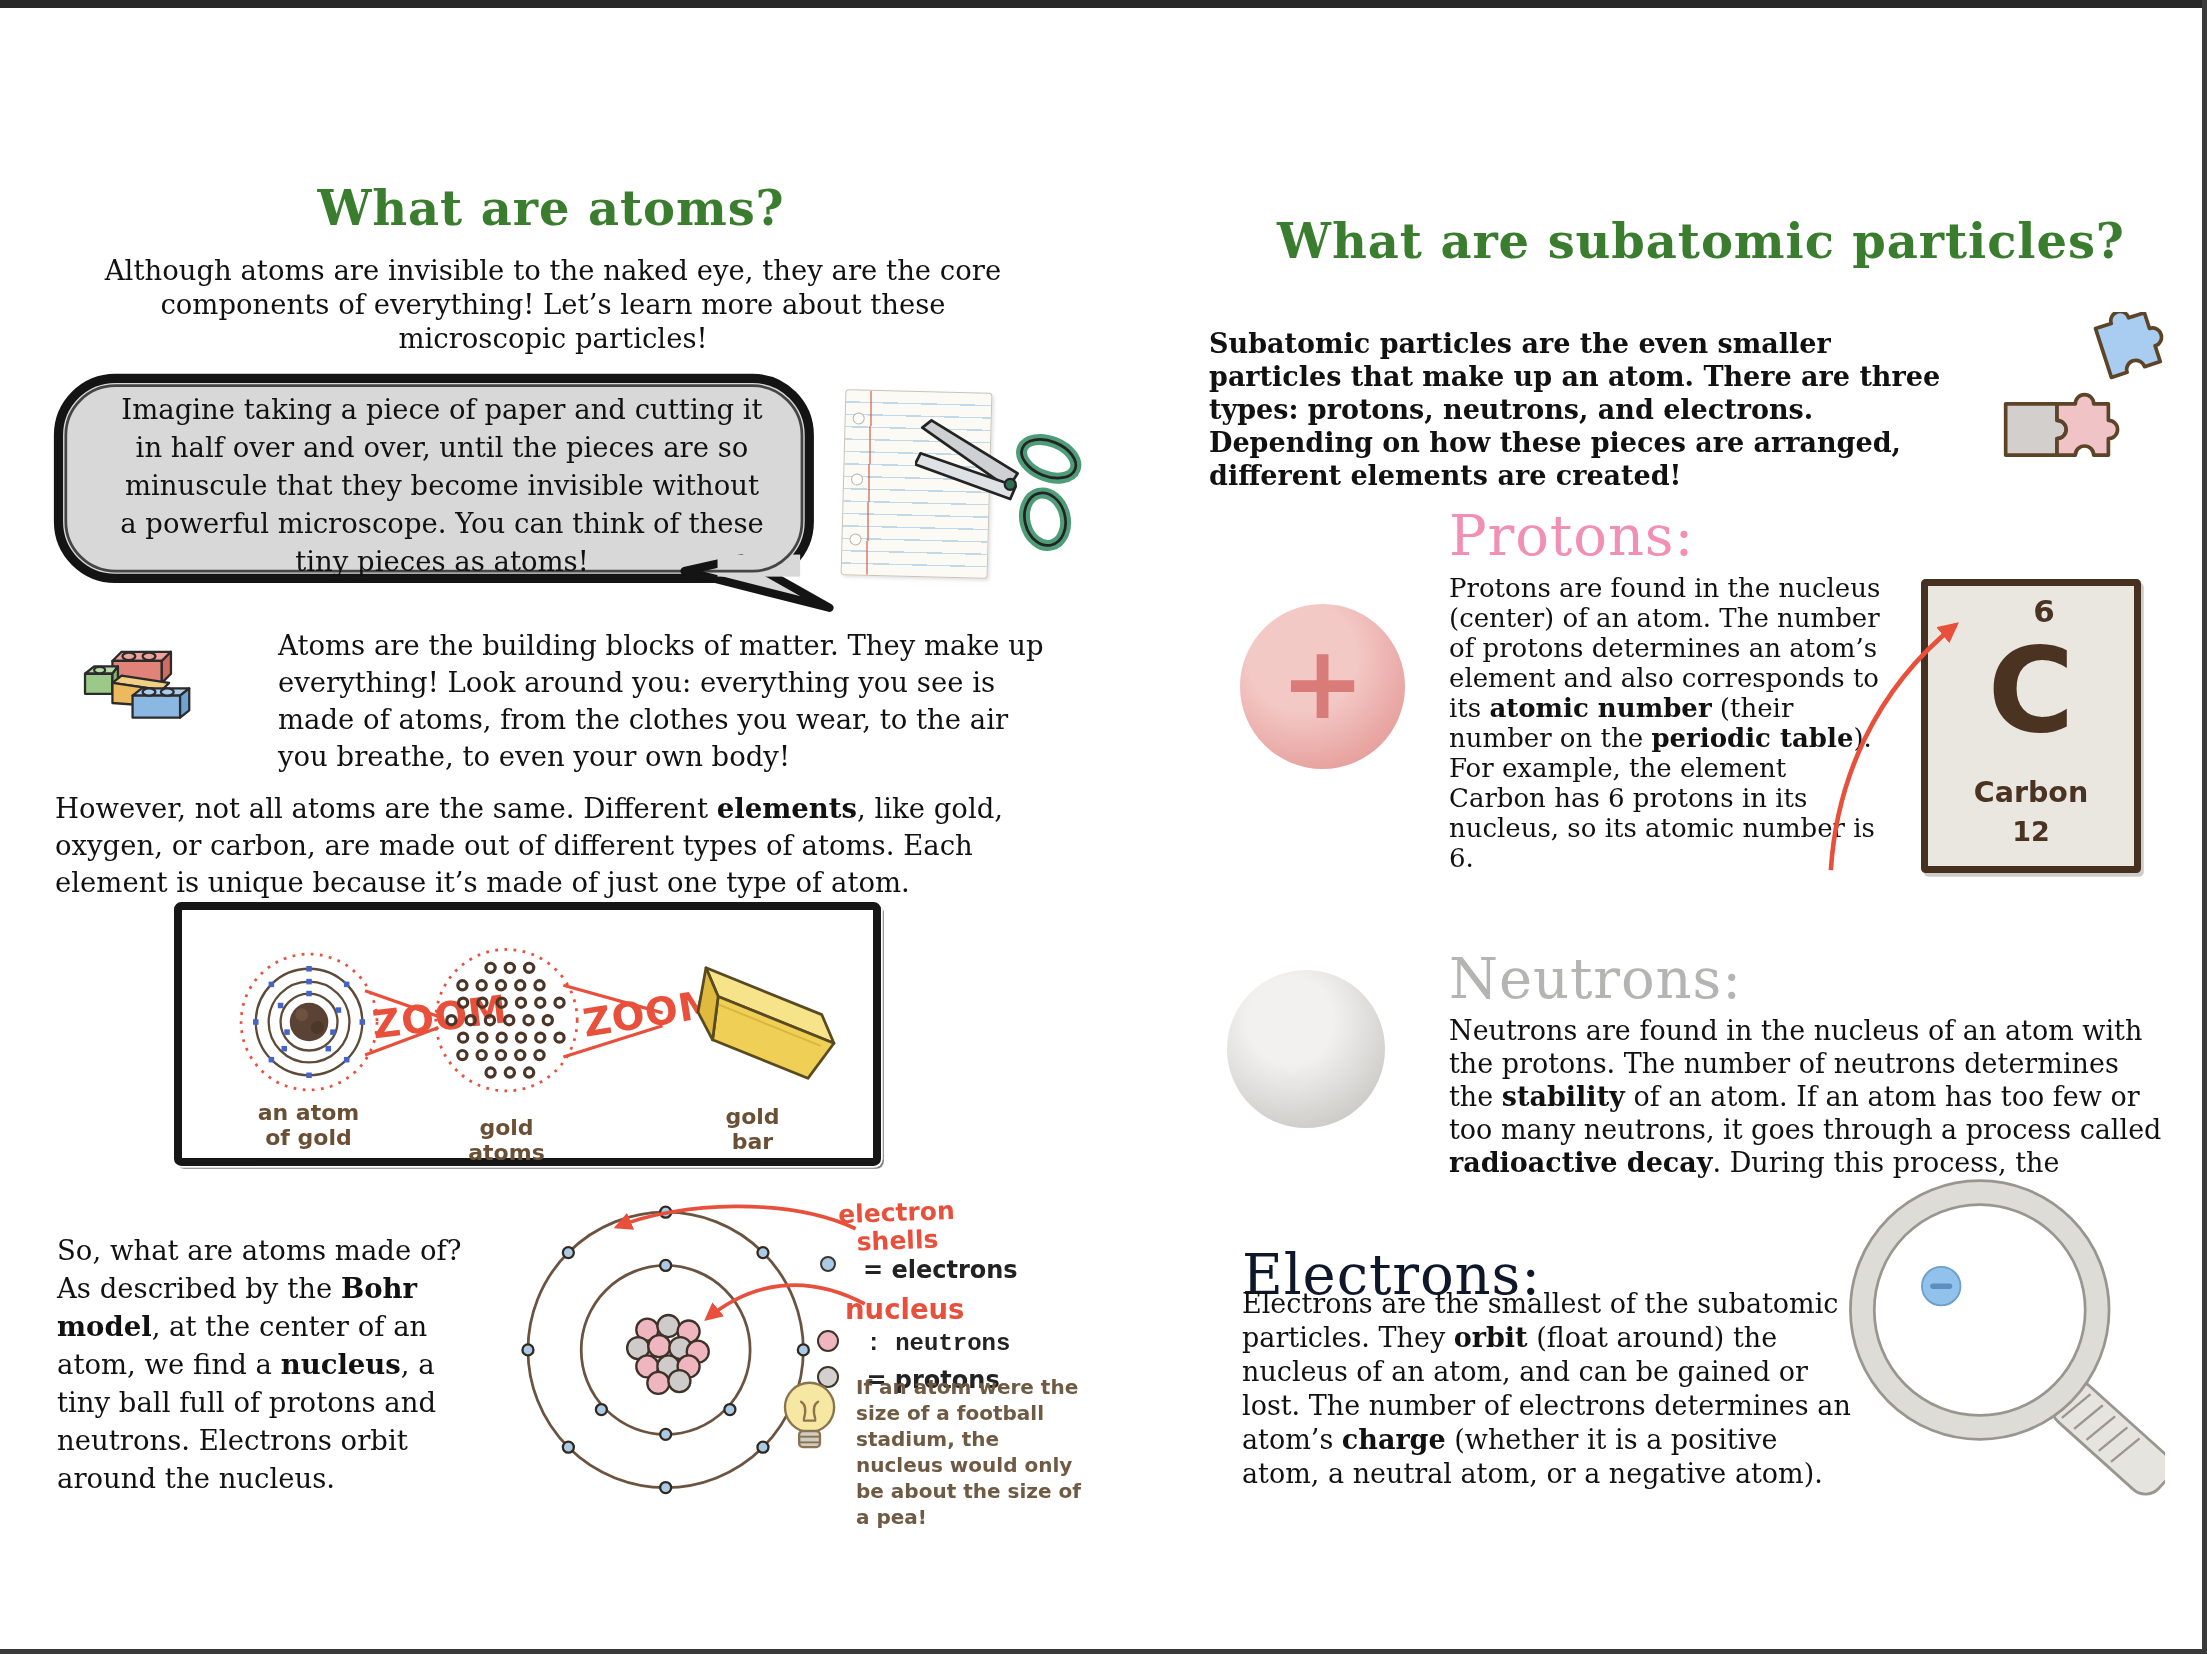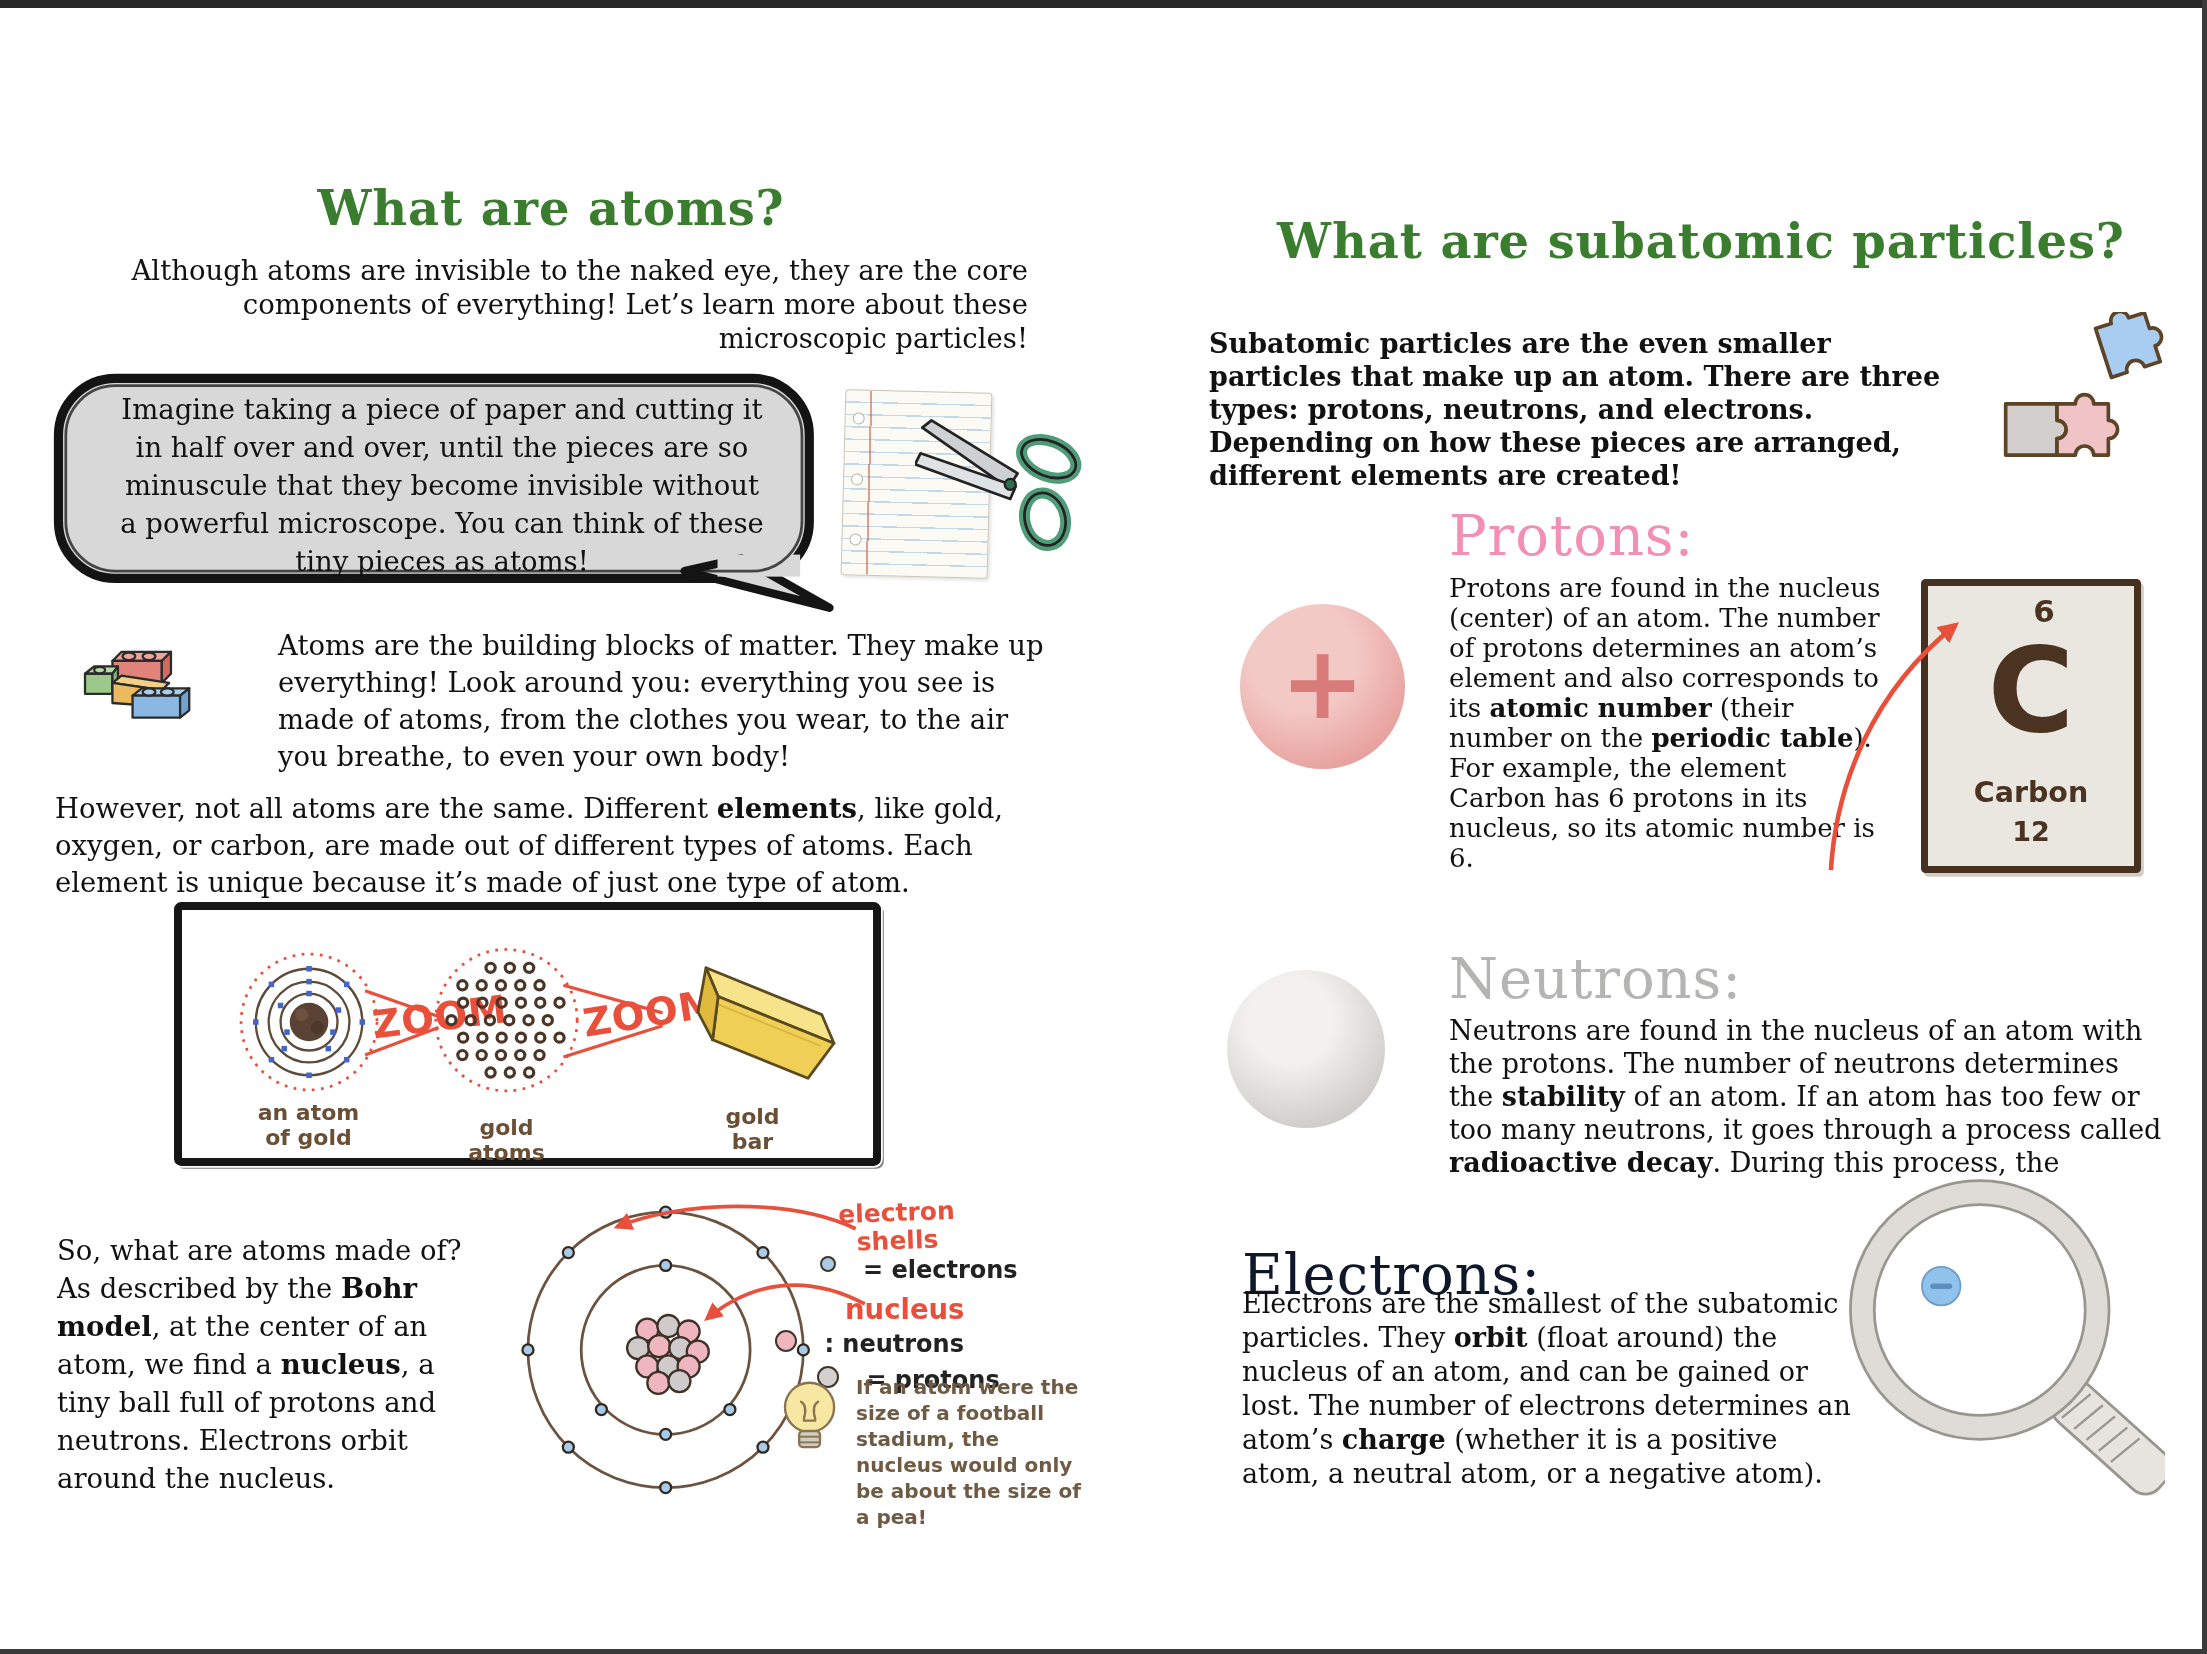--- a/index.html
+++ b/index.html
@@ -10,21 +10,21 @@
   .abs{position:absolute;}
   .edge-top{left:0;top:0;width:2208px;height:8.3px;background:#282828;}
   .edge-bottom{left:0;top:1649px;width:2208px;height:5.5px;background:#3a3a3a;}
   .edge-right{left:2202px;top:0;width:5.5px;height:1655px;background:#3a3a3a;}
 
   .page-title{
     font-weight:700;font-size:48px;letter-spacing:0.9px;text-align:center;
     font-family:"DejaVu Serif", serif;
   }
   .body-text{font-size:27.5px;line-height:37px;}
-  .center{text-align:right;}
+  .center{text-align:center;}
 
   
   .bubble-text{
     left:116px;top:411px;width:652px;height:147px;
     display:flex;align-items:center;justify-content:center;
     font-size:27.5px;line-height:38px;text-align:center;
   }
 
   
   .paper{
@@ -302,21 +302,21 @@
   </g>
 </svg>
 
 <div class="abs hand hand-red" style="left:828px;top:1199px;width:138px;font-size:25px;line-height:27.5px;text-align:center;white-space:pre-line;transform:rotate(-2deg);">electron
 shells</div>
 <div class="abs key-row" style="left:820px;top:1256px;">
   <span class="key-dot"></span>
   <span>= electrons</span>
 </div>
 <div class="abs hand hand-red" style="left:845px;top:1293px;font-size:27.5px;">nucleus</div>
-<div class="abs key-row" style="left:775px;top:1330px;">
+<div class="abs key-row" style="left:817px;top:1330px;font-family:Liberation Mono, monospace;">
   <span class="key-circle key-pink"></span>
   <span>: neutrons</span>
 </div>
 <div class="abs key-row" style="left:817px;top:1366px;">
   <span class="key-circle key-gray"></span>
   <span>= protons</span>
 </div>
 
 <svg class="abs" style="left:776px;top:1379px;" width="69" height="87" viewBox="0 0 66 92">
   <circle cx="32" cy="30" r="26" fill="#f6e8a2" stroke="#8a7450" stroke-width="2.5"></circle>

